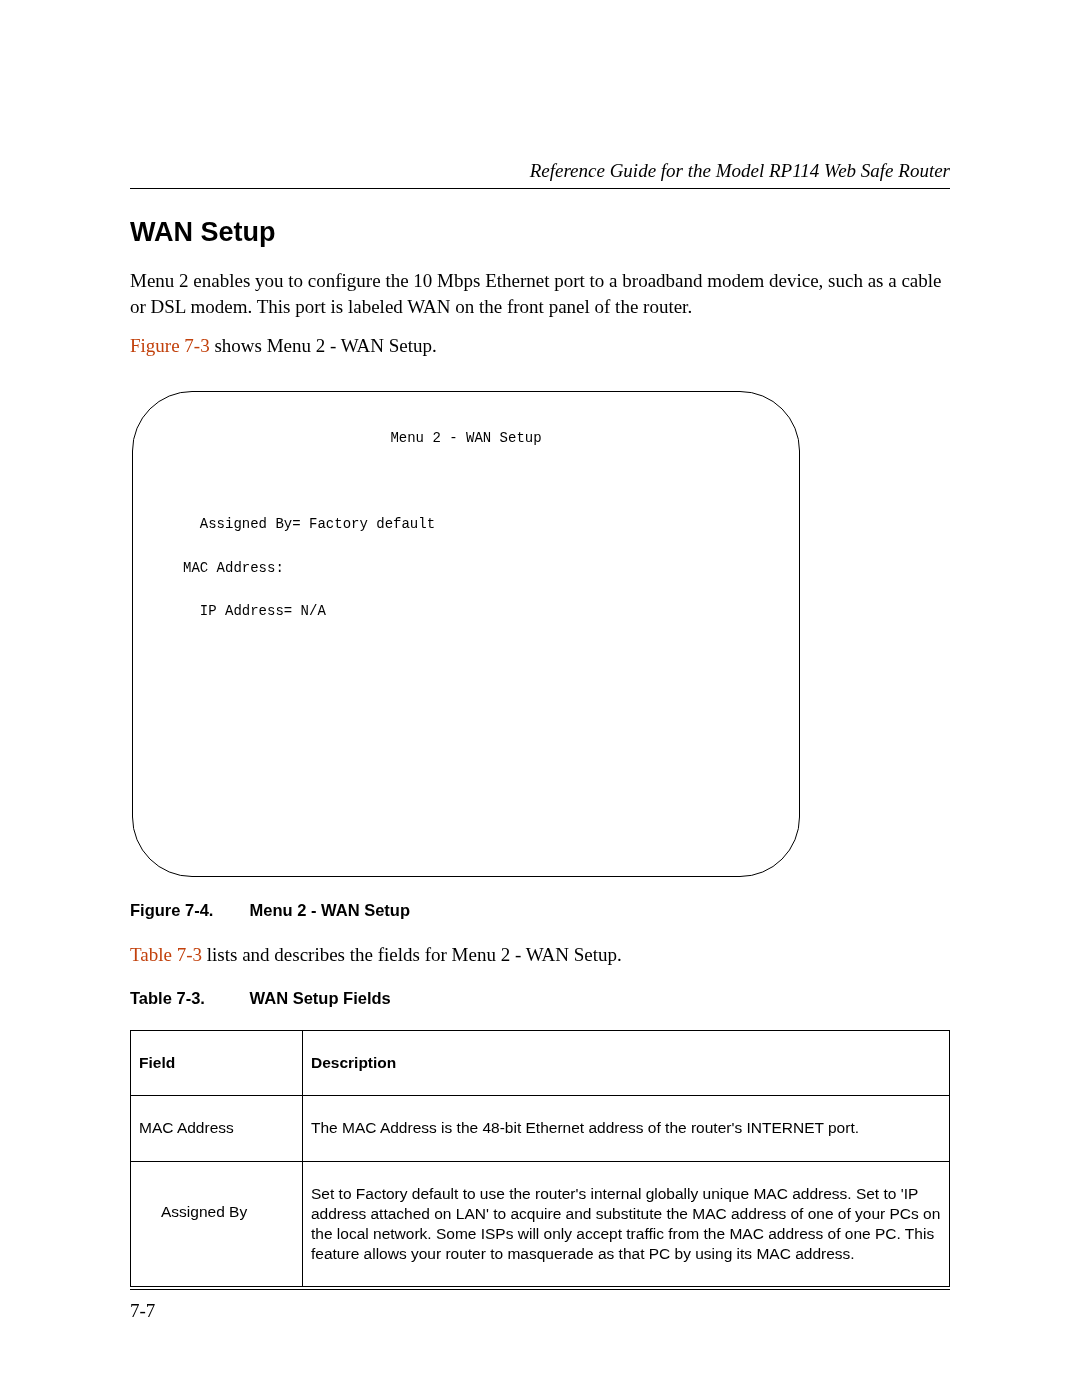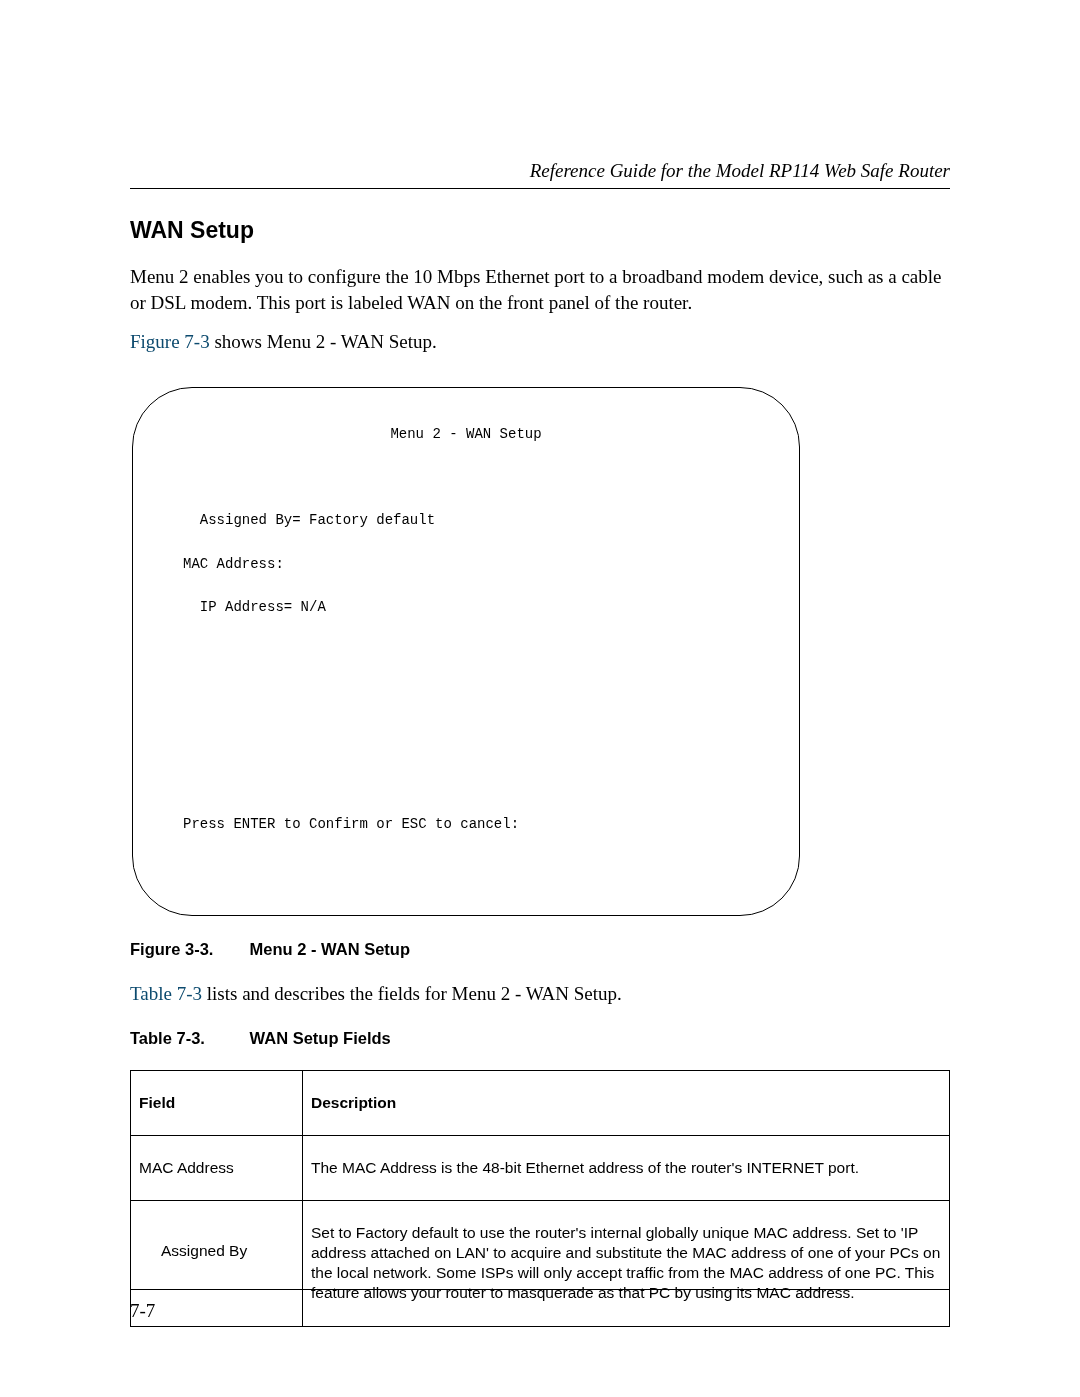--- a/index.html
+++ b/index.html
@@ -28,30 +28,30 @@
     margin-bottom: 6px;
   }
   .header-rule {
     border: none;
     border-top: 1.5px solid #000;
     margin: 0 0 28px 0;
   }
   .section-heading {
     font-family: Arial, Helvetica, sans-serif;
     font-weight: bold;
-    font-size: 23px;
+    font-size: 27px;
     margin: 0 0 20px 0;
   }
   .body-text {
     font-size: 19px;
     line-height: 1.35;
     margin: 0 0 14px 0;
   }
   .ref-link {
-    color: #0c4a6e;
+    color: #c2410c;
   }
   .terminal-box {
     margin: 32px 2px 24px 2px;
     border: 1.5px solid #000;
     border-radius: 60px;
     padding: 14px 50px 36px 50px;
     font-family: "Courier New", Courier, monospace;
     font-size: 14px;
     line-height: 1.55;
     white-space: pre;
@@ -128,25 +128,24 @@
   <div class="terminal-box">
 <div class="terminal-title">Menu 2 - WAN Setup</div>
 <div>&nbsp;</div>
 <div>  Assigned By= Factory default</div>
 <div>MAC Address:</div>
 <div>  IP Address= N/A</div>
 <div>&nbsp;</div>
 <div>&nbsp;</div>
 <div>&nbsp;</div>
 <div>&nbsp;</div>
-<div>Press ENTER to Confirm or ESC to cancel:</div>
   </div>
 
   <div class="figure-caption">
-    <span class="caption-label">Figure 3-3.</span>
+    <span class="caption-label">Figure 7-4.</span>
     <span>Menu 2 - WAN Setup</span>
   </div>
 
   <p class="body-text">
     <span class="ref-link">Table 7-3</span><span> lists and describes the fields for Menu 2 - WAN Setup.</span>
   </p>
 
   <div class="table-caption">
     <span class="caption-label">Table 7-3.</span>
     <span>WAN Setup Fields</span>

